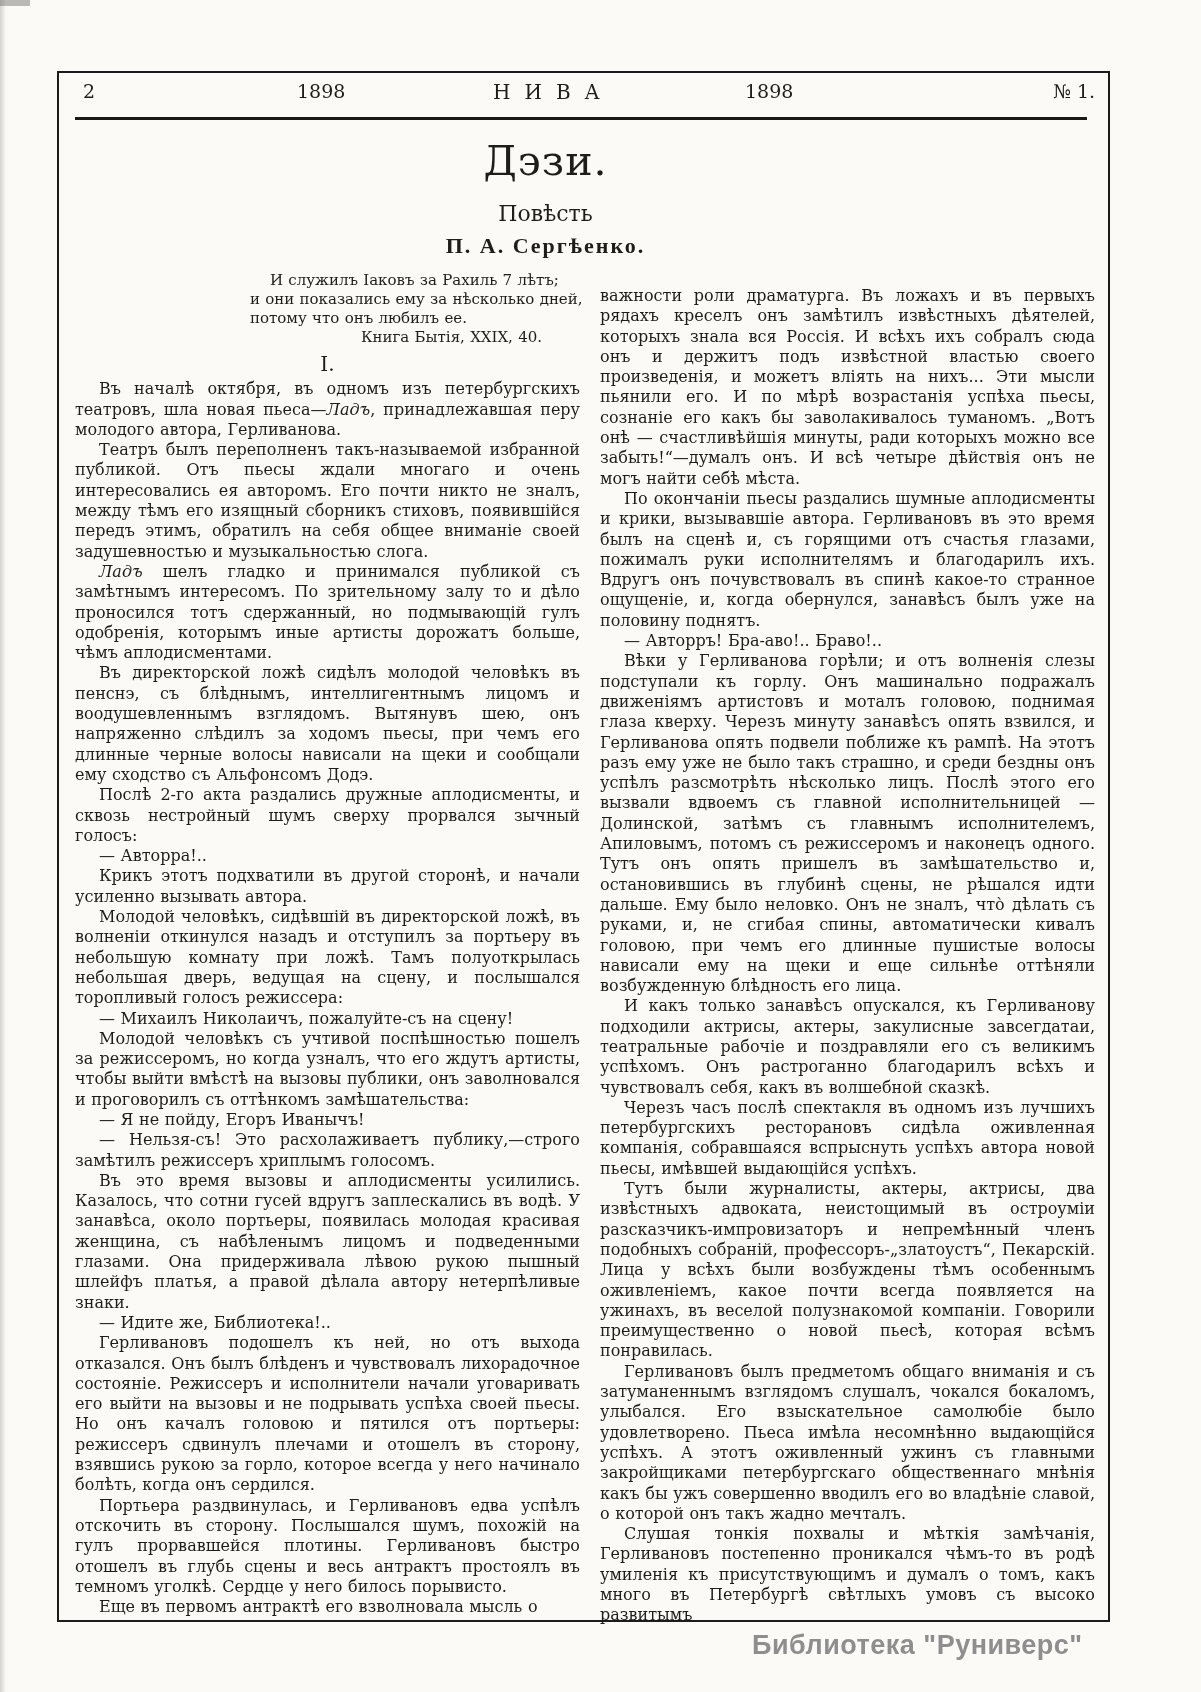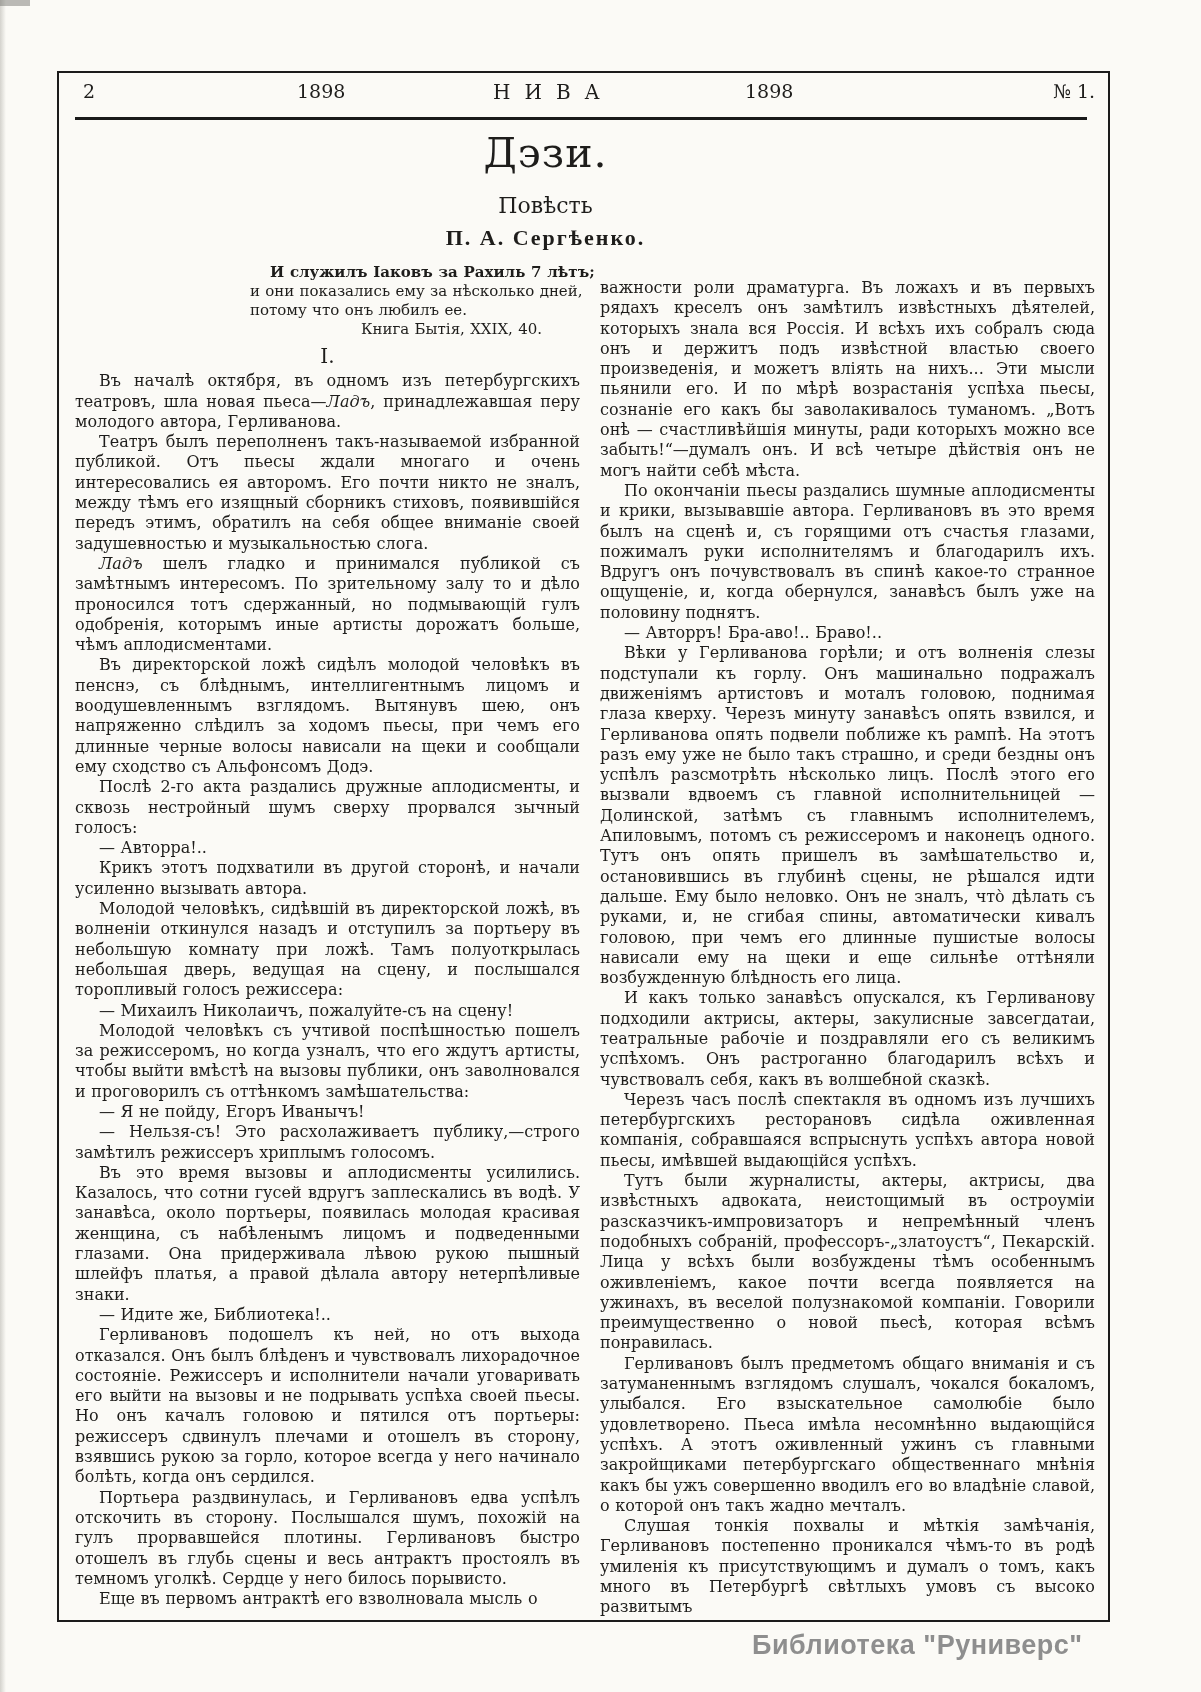--- a/index.html
+++ b/index.html
@@ -22,21 +22,21 @@
     border:2px solid #1b1b1b;box-sizing:border-box;
   }
   .header{position:absolute;top:7px;left:0;right:0;height:32px;font-size:19px;}
   .header span{position:absolute;white-space:nowrap;}
   .h-pg{left:24px;}
   .h-yl{left:238px;}
   .h-m {left:434px;font-size:20px;letter-spacing:14px;}
   .h-yr{left:686px;}
   .h-no{left:994px;}
   .rule{position:absolute;top:44px;left:16px;width:1012px;height:3px;background:#1a1a1a;}
-  .content{position:absolute;top:50px;left:16px;width:1021px;height:1497px;overflow:hidden;}
+  .content{position:absolute;top:58px;left:16px;width:1021px;height:1497px;overflow:hidden;}
   .title-block{position:relative;left:-40px;text-align:center;}
   .title{margin:6px 0 0;font-size:41px;font-weight:400;letter-spacing:1px;}
   .subtitle{margin-top:16px;font-size:22px;}
   .author{
     margin-top:7px;font-size:22px;font-weight:bold;letter-spacing:2px;
     font-family:Liberation Serif, serif;
   }
   .cols{display:flex;gap:20px;margin-top:10px;}
   .col{
     text-align:justify;font-size:16px;line-height:20.3px;
@@ -45,21 +45,21 @@
   .col-left{flex:0 0 505px;max-width:505px;}
   .col-right{flex:0 0 495px;max-width:495px;}
   .col p{margin:0;text-indent:24px;}
   .col p.no-indent{text-indent:0;margin-top:17px;}
   .col em{font-style:italic;}
   .epigraph{
     width:330px;margin:2px 0 0 auto;
     font-size:15px;line-height:19px;text-align:left;
   }
   .epi-line{white-space:nowrap;}
-  .epi-line:first-child{text-indent:20px;font-weight:bold;}
+  .epi-line:first-child{text-indent:20px;}
   .attribution{text-align:right;padding-right:38px;}
   .section-no{text-align:center;font-size:20px;margin:7px 0 5px;}
   .watermark{
     position:absolute;top:1630px;left:752px;
     font-family:"Liberation Sans","DejaVu Sans",sans-serif;
     font-weight:bold;font-size:27px;color:#8e8e8e;letter-spacing:.5px;
     white-space:nowrap;
   }
 </style>
 </head>

